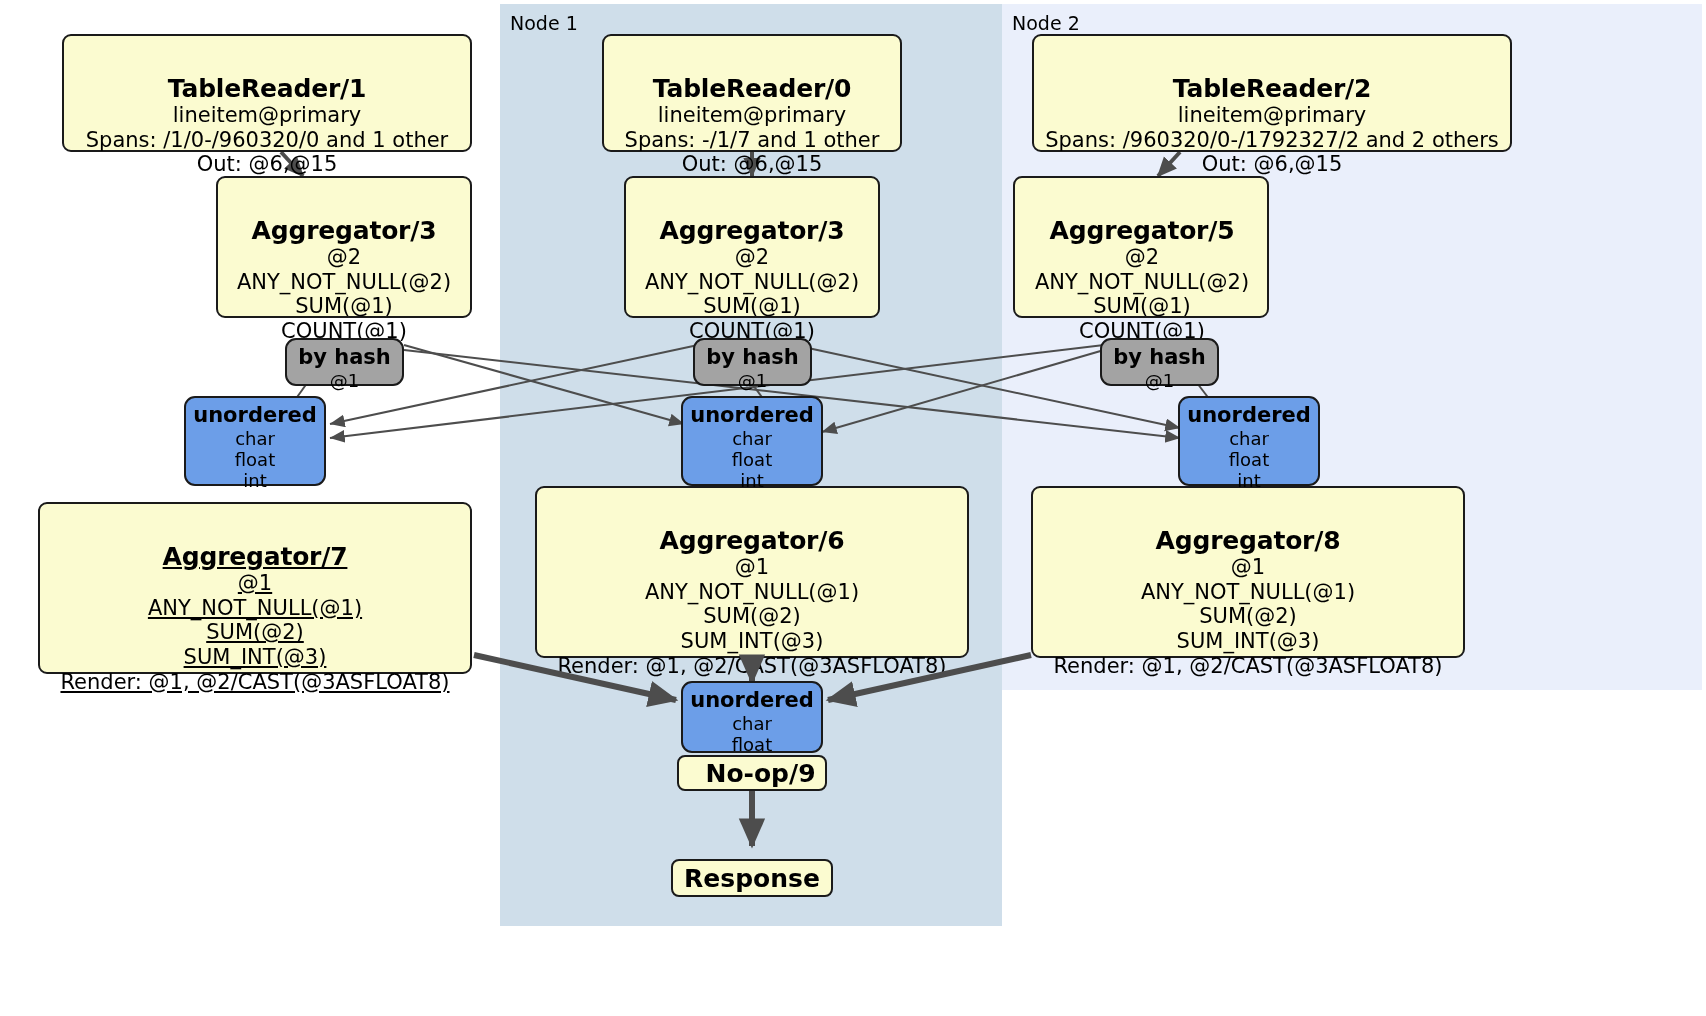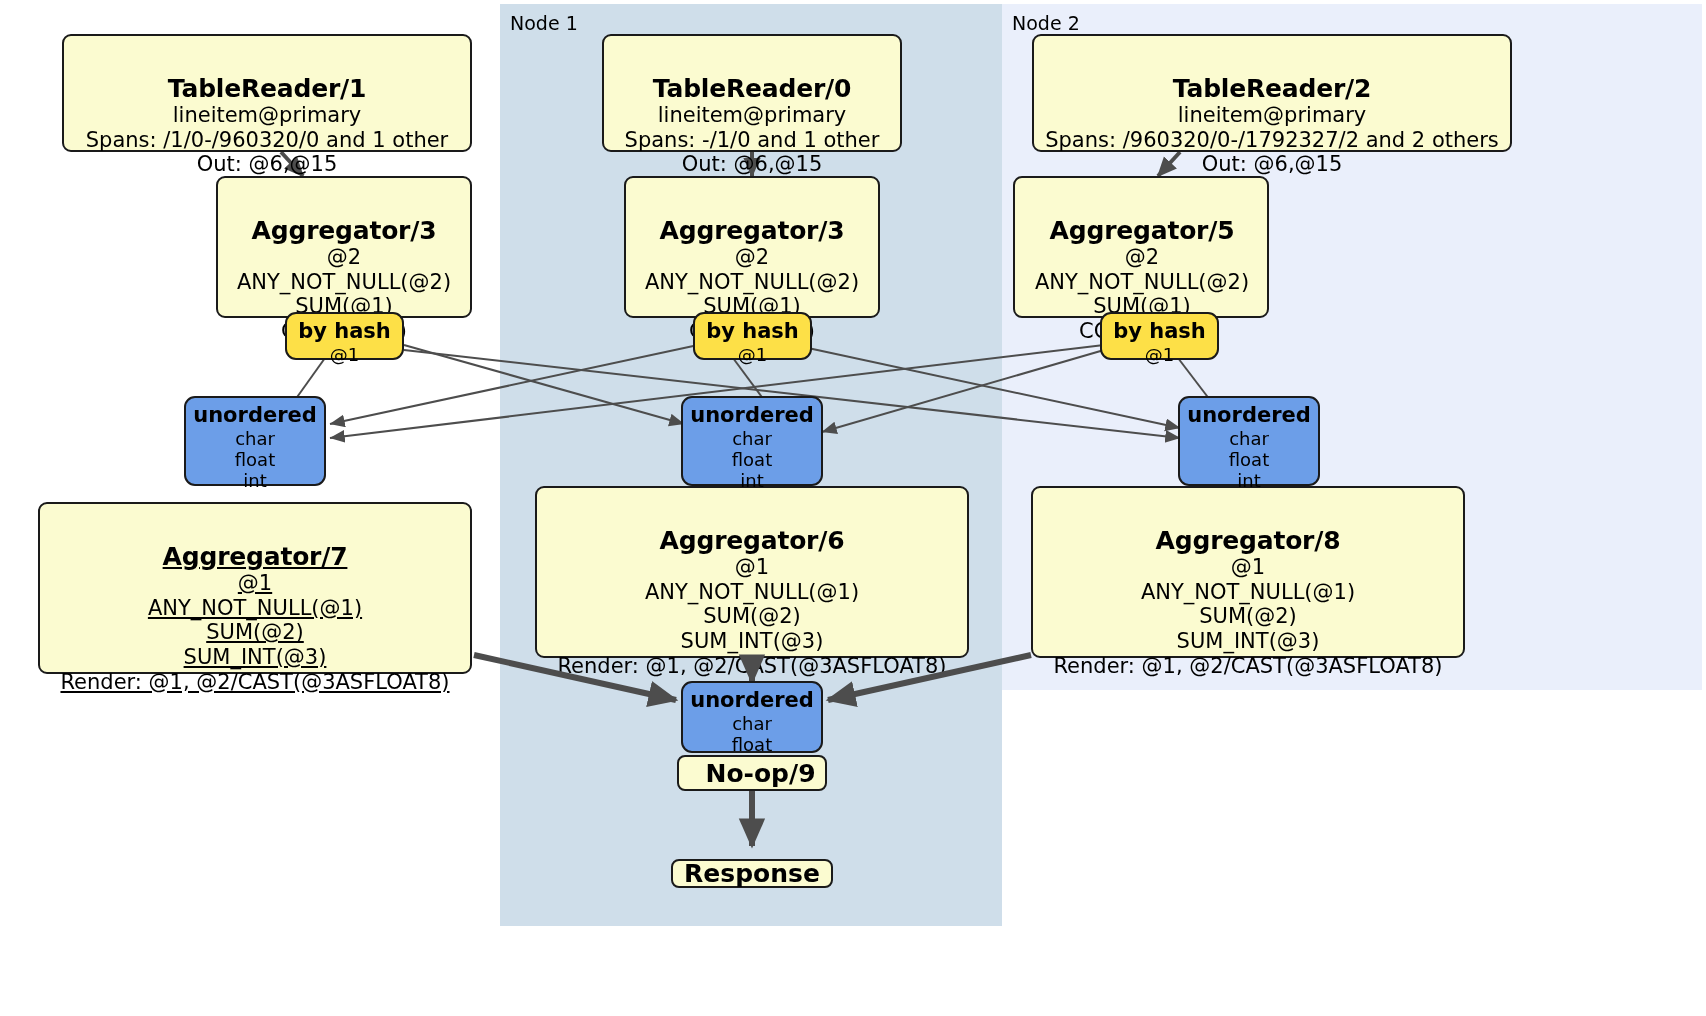--- a/index.html
+++ b/index.html
@@ -56,21 +56,22 @@
     position: absolute;
     box-sizing: border-box;
     border: 2px solid #1a1a1a;
     border-radius: 11px;
     text-align: center;
     line-height: 1.17;
     z-index: 7;
     padding-top: 5px;
   }
   .router.hash {
-    background: #fde047;
+    background: #a3a3a3;
+    margin-top: 26px;
   }
   .router.unord {
     background: #6c9ee8;
   }
   .router .title {
     font-weight: bold;
     font-size: 21px;
     white-space: nowrap;
   }
   .router .ln {
@@ -186,21 +187,21 @@
     <div class="ln">@1</div>
     <div class="ln">ANY_NOT_NULL(@1)</div>
     <div class="ln">SUM(@2)</div>
     <div class="ln">SUM_INT(@3)</div>
     <div class="ln">Render: @1, @2/CAST(@3ASFLOAT8)</div>
   </div>
 
   <div class="proc" style="left:602px; top:34px; width:300px; height:118px;">
     <div class="title">TableReader/0</div>
     <div class="ln">lineitem@primary</div>
-    <div class="ln">Spans: -/1/0 and 1 other</div>
+    <div class="ln">Spans: -/1/7 and 1 other</div>
     <div class="ln">Out: @6,@15</div>
   </div>
 
   <div class="proc" style="left:624px; top:176px; width:256px; height:142px;">
     <div class="title">Aggregator/3</div>
     <div class="ln">@2</div>
     <div class="ln">ANY_NOT_NULL(@2)</div>
     <div class="ln">SUM(@1)</div>
     <div class="ln">COUNT(@1)</div>
   </div>
@@ -272,17 +273,17 @@
   <div class="router unord" style="left:681px; top:681px; width:142px; height:72px;">
     <div class="title">unordered</div>
     <div class="ln">char</div>
     <div class="ln">float</div>
   </div>
 
   <div class="small-proc" style="left:677px; top:755px; width:150px; height:36px;padding-left:17px;">
     <div class="title">No-op/9</div>
   </div>
 
-  <div class="small-proc" style="left:671px; top:859px; width:162px; height:29px;">
+  <div class="small-proc" style="left:671px; top:859px; width:162px; height:38px;">
     <div class="title">Response</div>
   </div>
 
 </div>
 
 </body></html>

